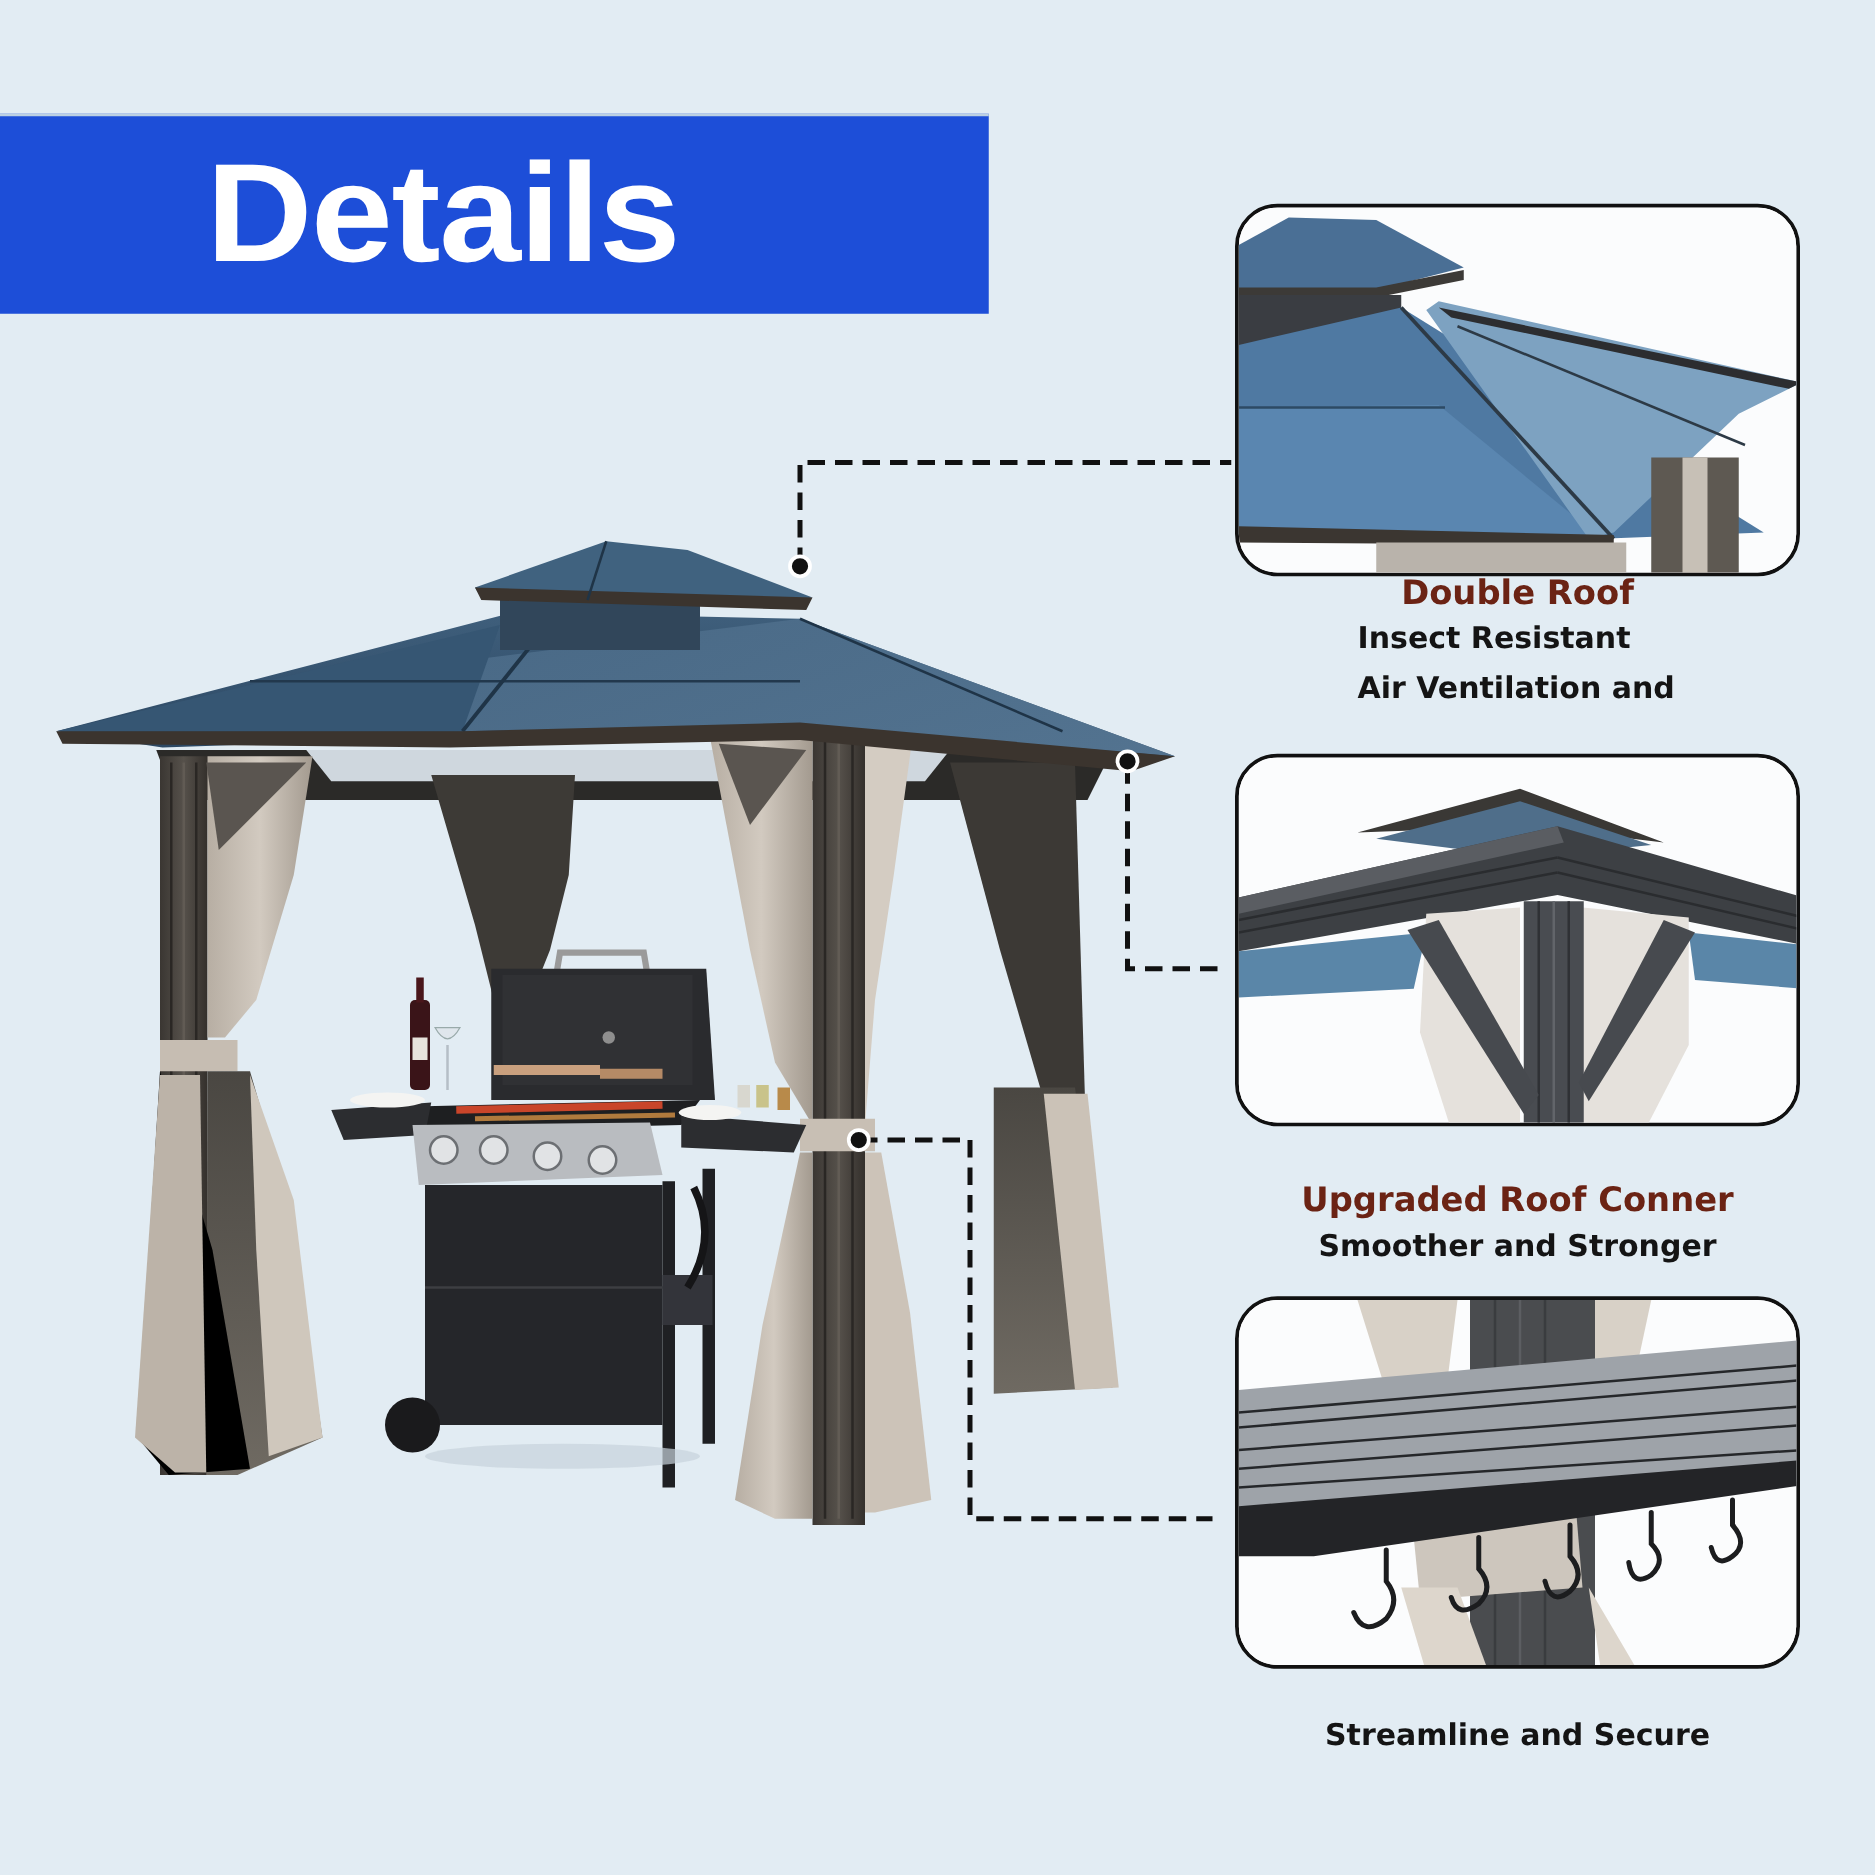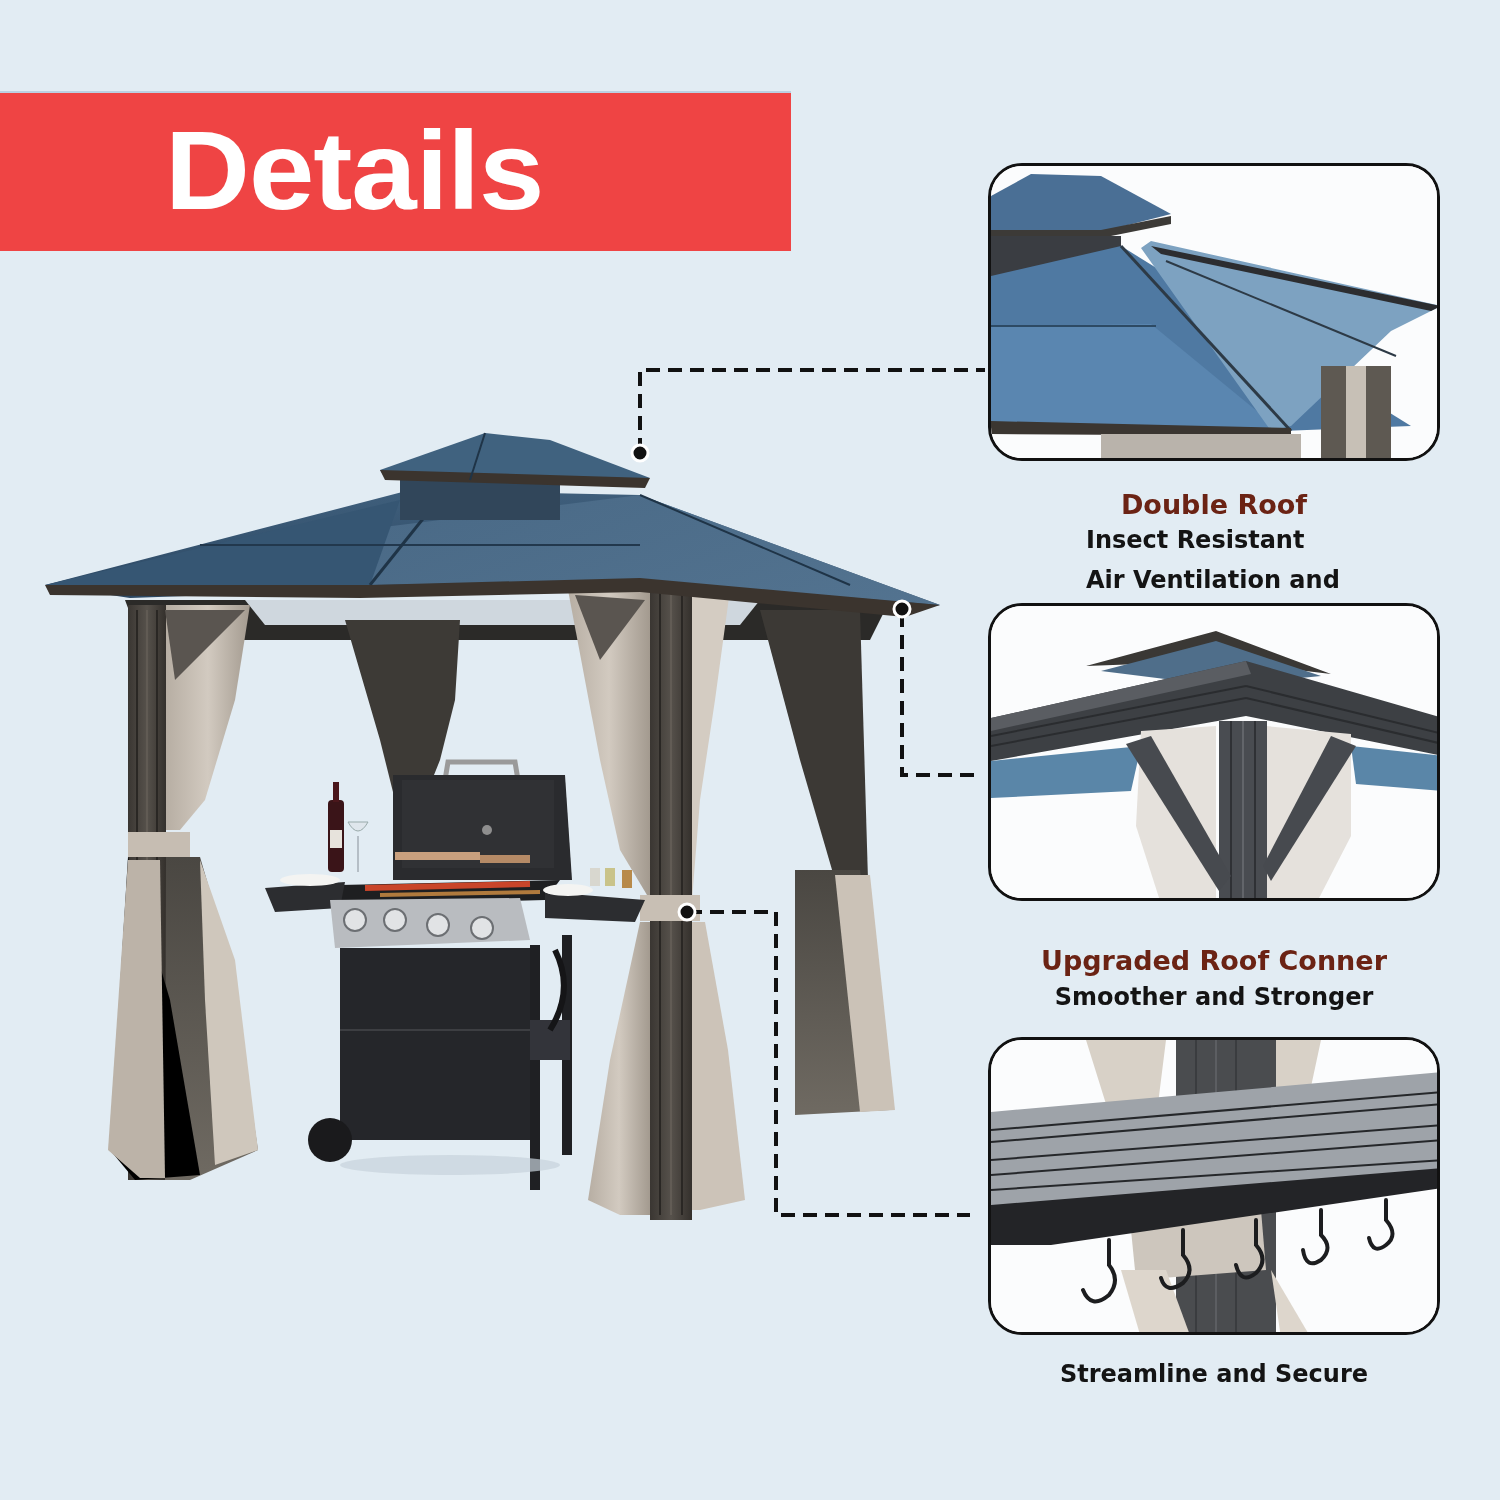--- a/index.html
+++ b/index.html
@@ -4,21 +4,21 @@
 <style>
   html, body { margin: 0; padding: 0; }
   body {
     width: 1500px; height: 1500px; overflow: hidden;
     background: #e2ecf3;
     position: relative;
     font-family: "DejaVu Sans", sans-serif;
   }
   .banner {
     position: absolute; left: 0; top: 91px; width: 791px; height: 160px;
-    background: #ef4444;
+    background: #1d4ed8;
     border-top: 2px solid #bcd0e2;
     box-sizing: border-box;
   }
   .banner-title {
     position: absolute; left: 165px; top: 18px;
     font-family: "Liberation Sans", sans-serif;
     font-weight: 700; font-size: 112px; line-height: 120px;
     color: #ffffff; letter-spacing: -1px;
     transform: scaleX(1.05); transform-origin: left center;
   }
@@ -205,21 +205,21 @@
     <line x1="130" y1="80" x2="300" y2="265" stroke="#2d3a46" stroke-width="3"></line>
     <line x1="175" y1="95" x2="405" y2="190" stroke="#2d3a46" stroke-width="2"></line>
     <line x1="0" y1="160" x2="165" y2="160" stroke="#2d4a64" stroke-width="2"></line>
     <polygon points="0,255 300,262 300,270 0,268" fill="#3b3631"></polygon>
 
     <rect x="110" y="268" width="200" height="30" fill="#b9b3ab"></rect>
     <rect x="330" y="200" width="70" height="98" fill="#5e5952"></rect>
     <rect x="355" y="200" width="20" height="98" fill="#c7c0b6"></rect>
   </svg>
 </div>
-<div class="caption" style="top:488px;">
+<div class="caption" style="top:458px;">
   <div class="cap-title">Double Roof</div>
   <div class="cap-sub" style="text-align:left; padding-left:98px;">Insect Resistant</div>
   <div class="cap-sub" style="margin-top:4px; line-height:36px; text-align:left; padding-left:98px;">Air Ventilation and</div>
 </div>
 
 <div class="panel" style="top:603px;">
   <svg width="452" height="298" viewBox="0 0 452 298">
     <rect width="452" height="298" fill="#fbfcfd"></rect>
 
     <polygon points="95,60 225,25 340,68 230,55" fill="#3a3835"></polygon>
@@ -279,14 +279,14 @@
     <g fill="none" stroke="#1c1d1f" stroke-width="4" stroke-linecap="round">
       <path d="M118,200 L118,225 Q130,240 118,255 Q100,270 92,250"></path>
       <path d="M192,190 L192,215 Q205,230 192,243 Q175,255 170,238"></path>
       <path d="M265,180 L265,205 Q278,220 265,233 Q250,245 245,225"></path>
       <path d="M330,170 L330,195 Q343,208 330,220 Q315,230 312,210"></path>
       <path d="M395,160 L395,180 Q408,195 395,205 Q382,215 378,198"></path>
     </g>
   </svg>
 </div>
 <div class="caption" style="top:1352px;">
-  <div class="cap-sub" style="margin-top:4px;">Streamline and Secure</div>
+  <div class="cap-sub" style="margin-top:18px;">Streamline and Secure</div>
 </div>
 
 </body></html>

